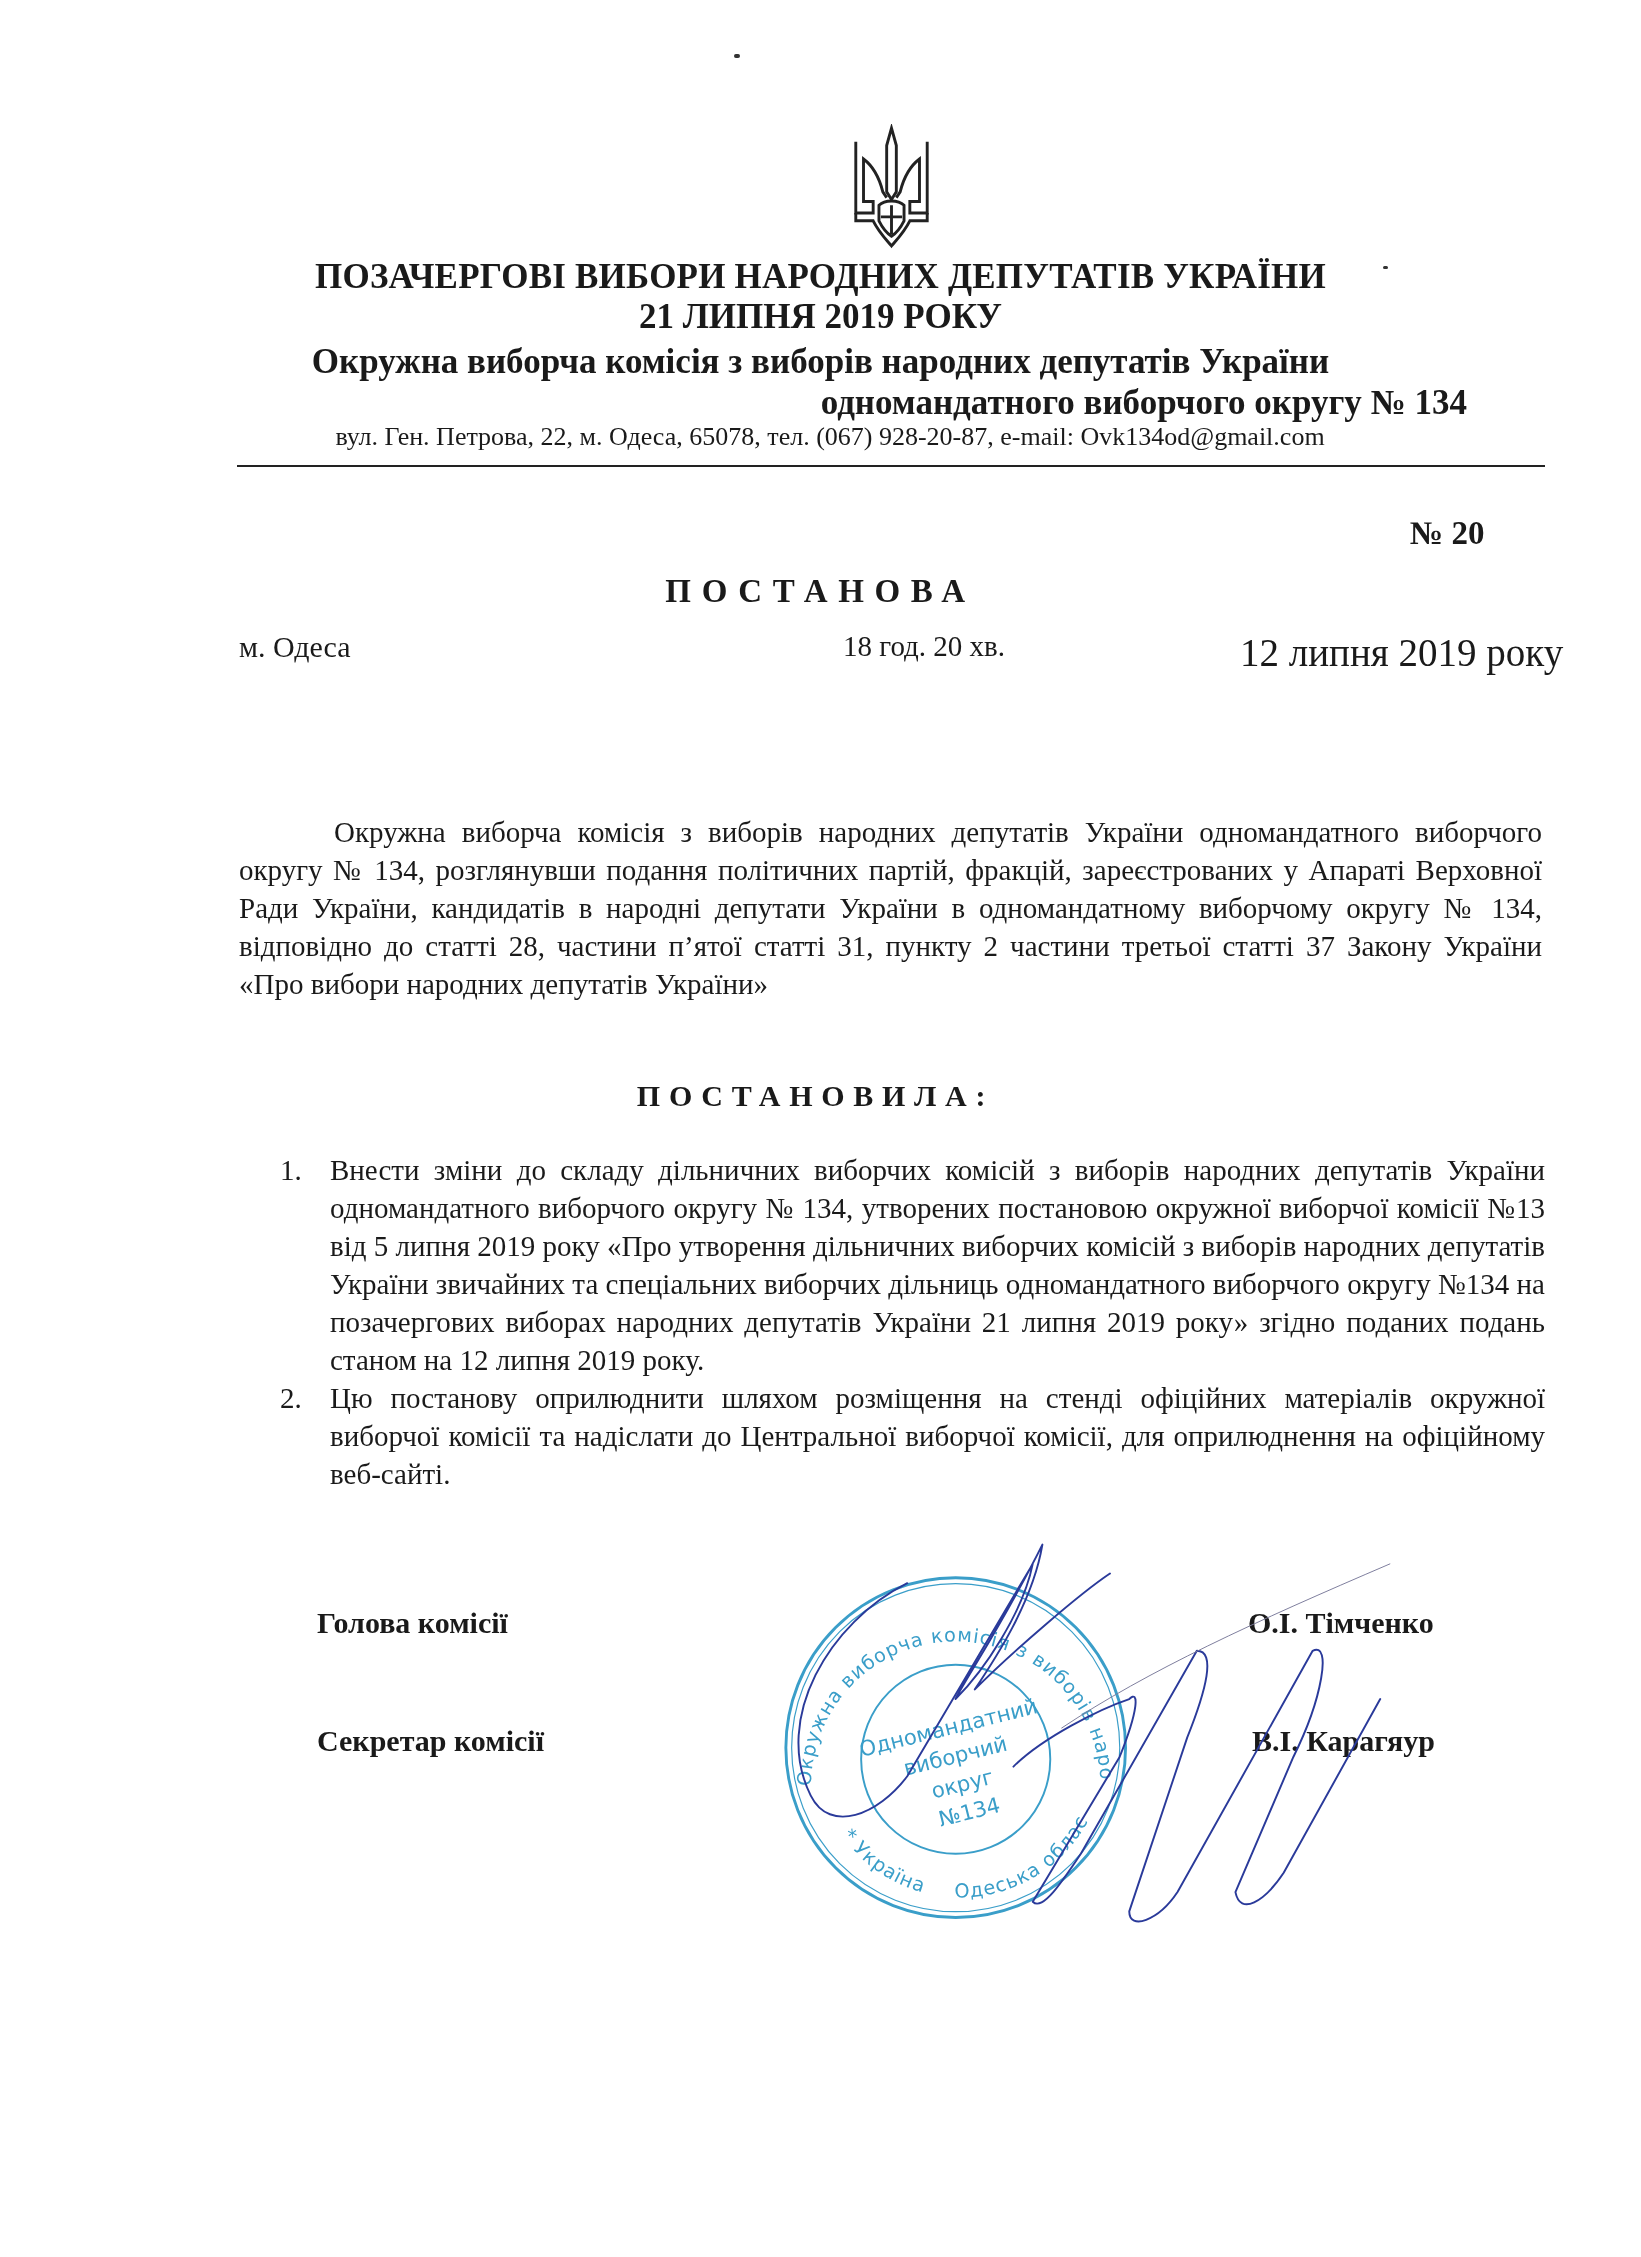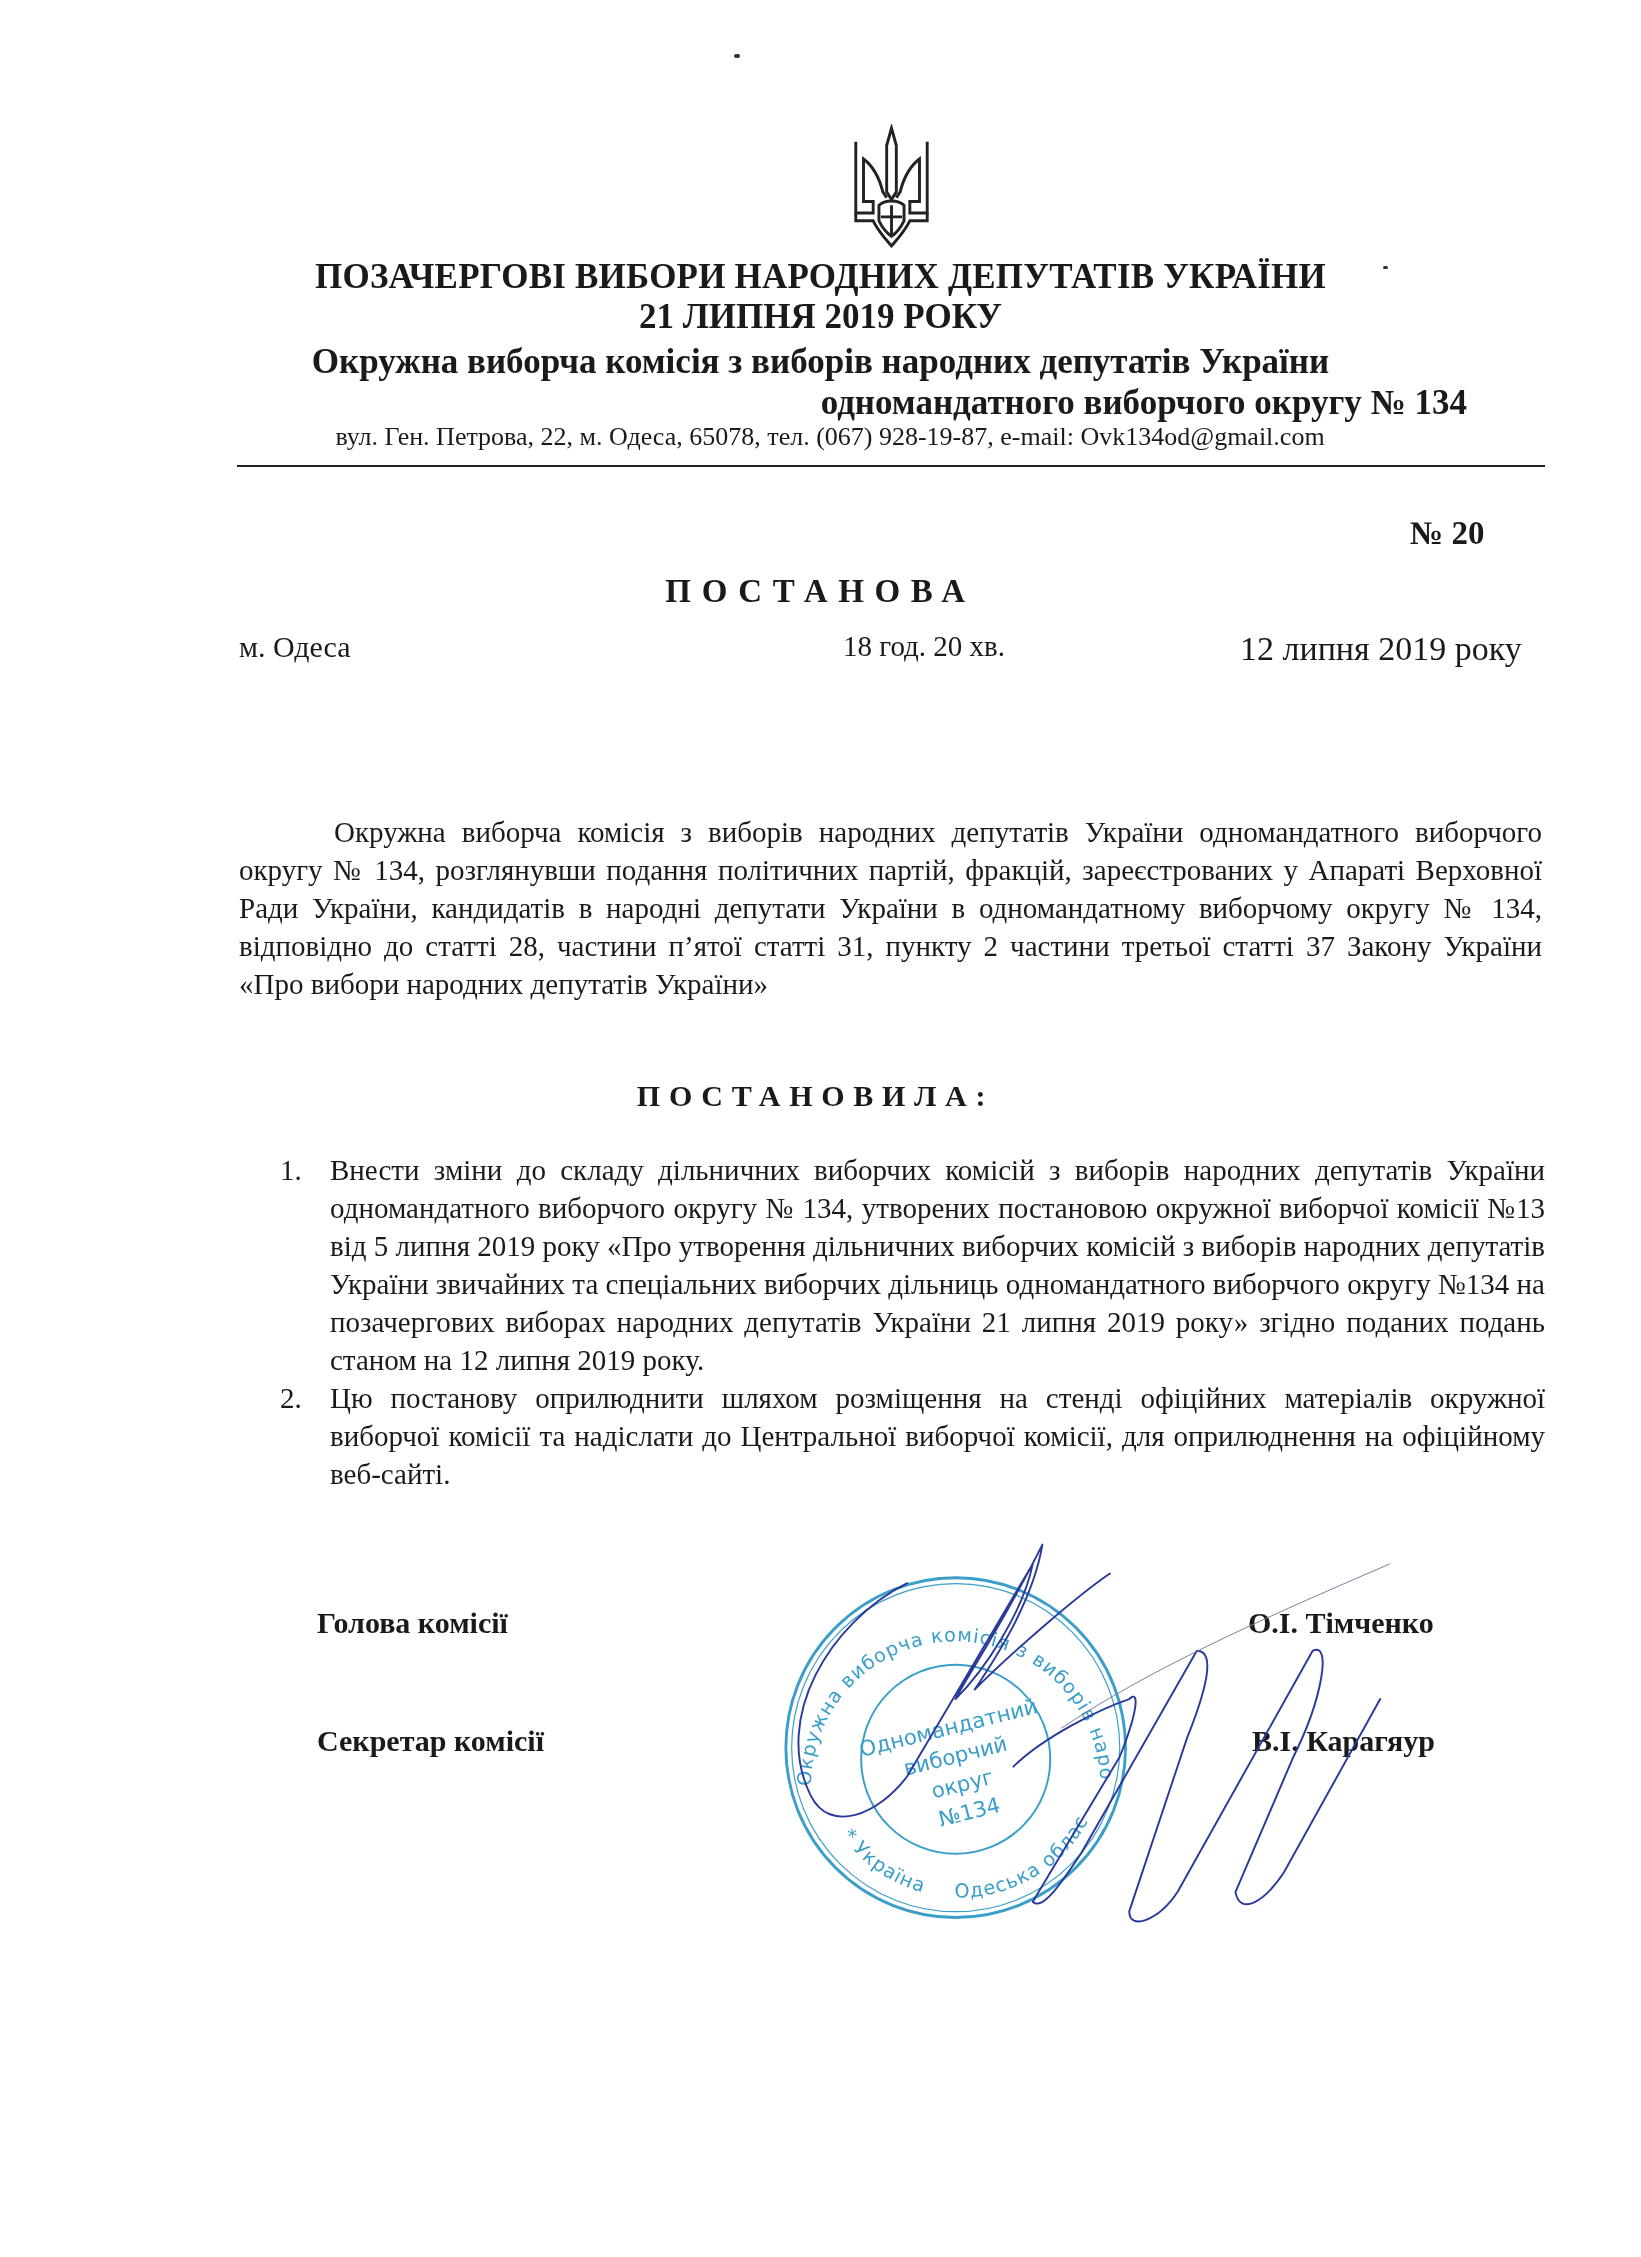--- a/index.html
+++ b/index.html
@@ -16,21 +16,21 @@
     .hdr3 { top: 342px; font-size: 35px; font-weight: bold; left: 174px; right: 174px; text-align:center; }
     .hdr4 { top: 383px; font-size: 35px; font-weight: bold; left: 174px; right: 174px; text-align:right; }
     .addr { top: 422px; font-size: 26px; left: 193px; right: 174px; text-align:center; }
     .rule { left: 237px; width: 1308px; top: 465px; height: 0; border-top: 2.4px solid #222; }
 
     .docno { top: 515px; left: 1410px; font-size: 33px; font-weight: bold; }
     .title { top: 552px; font-size: 33px; font-weight: bold; letter-spacing: 10.6px; left: 0; right: 0; text-align:center;margin-top:21px; }
 
     .place { top: 630px; left: 239px; font-size: 30px; }
     .time  { top: 630px; left: 814px; font-size: 29px; margin-left: 29px; }
-    .date  { top: 630px; left: 1240px; font-size: 34px; }
+    .date  { top: 630px; left: 1240px; font-size: 39px; }
 
     .subj { top: 697px; left: 290px; right: 290px; text-align: center; font-size: 30px; font-weight: bold; line-height: 42px; }
 
     .para {
       top: 813px; left: 239px; width: 1303px; font-size: 29px; line-height: 38px;
       text-align: justify; text-indent: 95px;
     }
 
     .resolved { top: 1079px; font-size: 30px; font-weight: bold; letter-spacing: 8.7px; left: 0; right: 10px; text-align: center; }
 
@@ -62,21 +62,21 @@
     <path d="M6 92 L6 100 L24 100 C30 112 38 120 43 126 C48 120 56 112 62 100 L80 100 L80 92"></path>
     <path d="M30 84 C36 78 50 78 56 84 L56 100 C52 108 46 114 43 116 C40 114 34 108 30 100 Z"></path>
     <path d="M43 84 L43 114 M32 96 L54 96"></path>
   </g>
 </svg>
 
 <div class="abs hdr1">ПОЗАЧЕРГОВІ ВИБОРИ НАРОДНИХ ДЕПУТАТІВ УКРАЇНИ</div>
 <div class="abs hdr2">21 ЛИПНЯ 2019 РОКУ</div>
 <div class="abs hdr3">Окружна  виборча комісія з виборів народних депутатів України</div>
 <div class="abs hdr4">одномандатного виборчого округу № 134</div>
-<div class="abs addr">вул. Ген. Петрова, 22, м. Одеса, 65078, тел. (067) 928-19-87, e-mail: Ovk134od@gmail.com</div>
+<div class="abs addr">вул. Ген. Петрова, 22, м. Одеса, 65078, тел. (067) 928-20-87, e-mail: Ovk134od@gmail.com</div>
 <div class="abs rule"></div>
 
 <div class="abs docno">№ 20</div>
 <div class="abs title">ПОСТАНОВА</div>
 
 <div class="abs place">м. Одеса</div>
 <div class="abs time">18 год. 20 хв.</div>
 <div class="abs date">12 липня 2019 року</div>
 
 <div class="abs subj">

